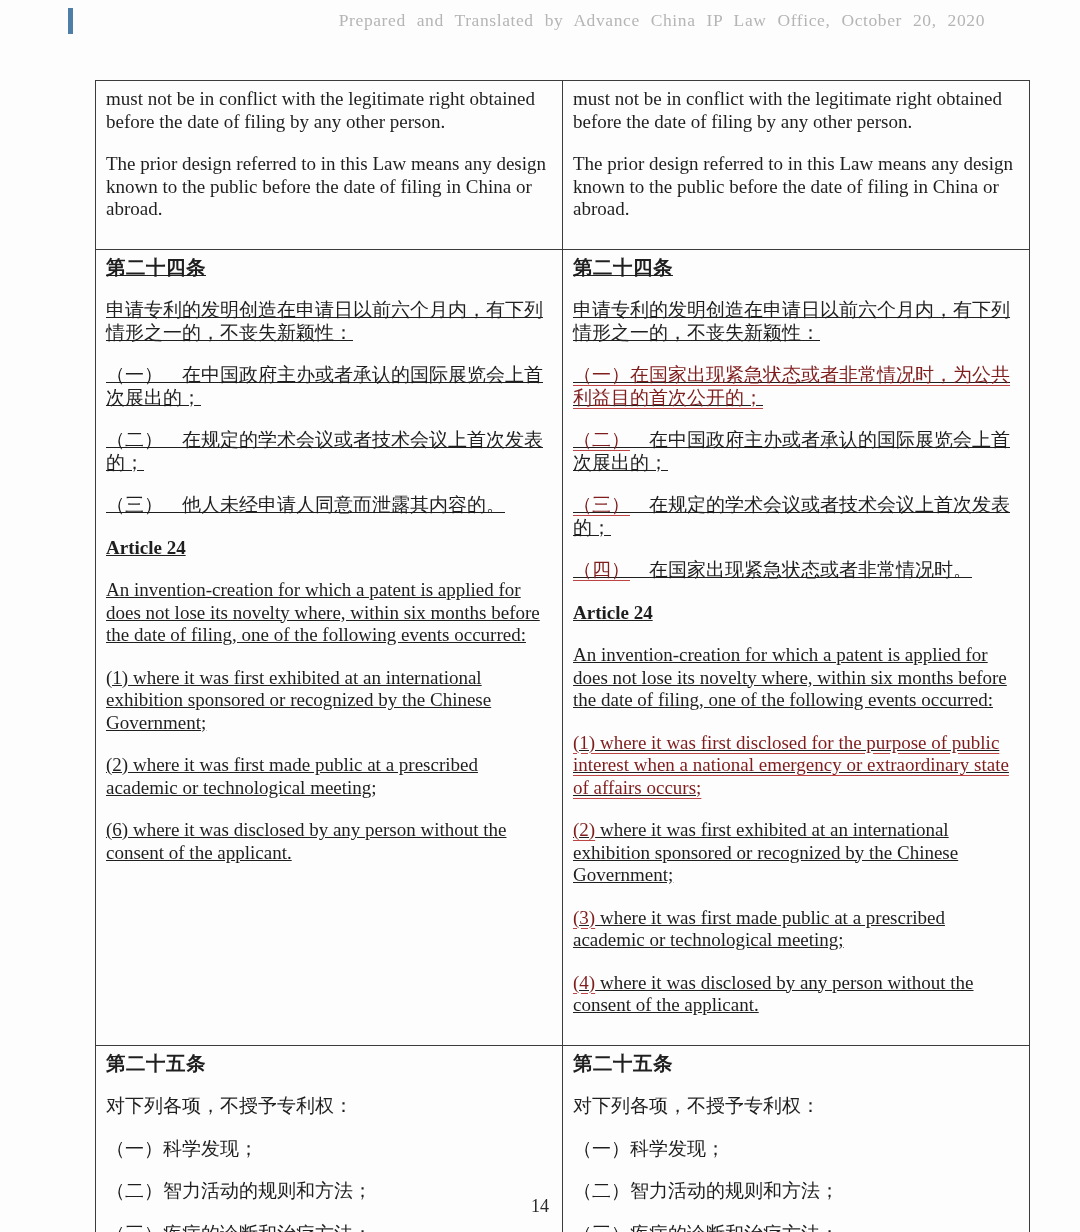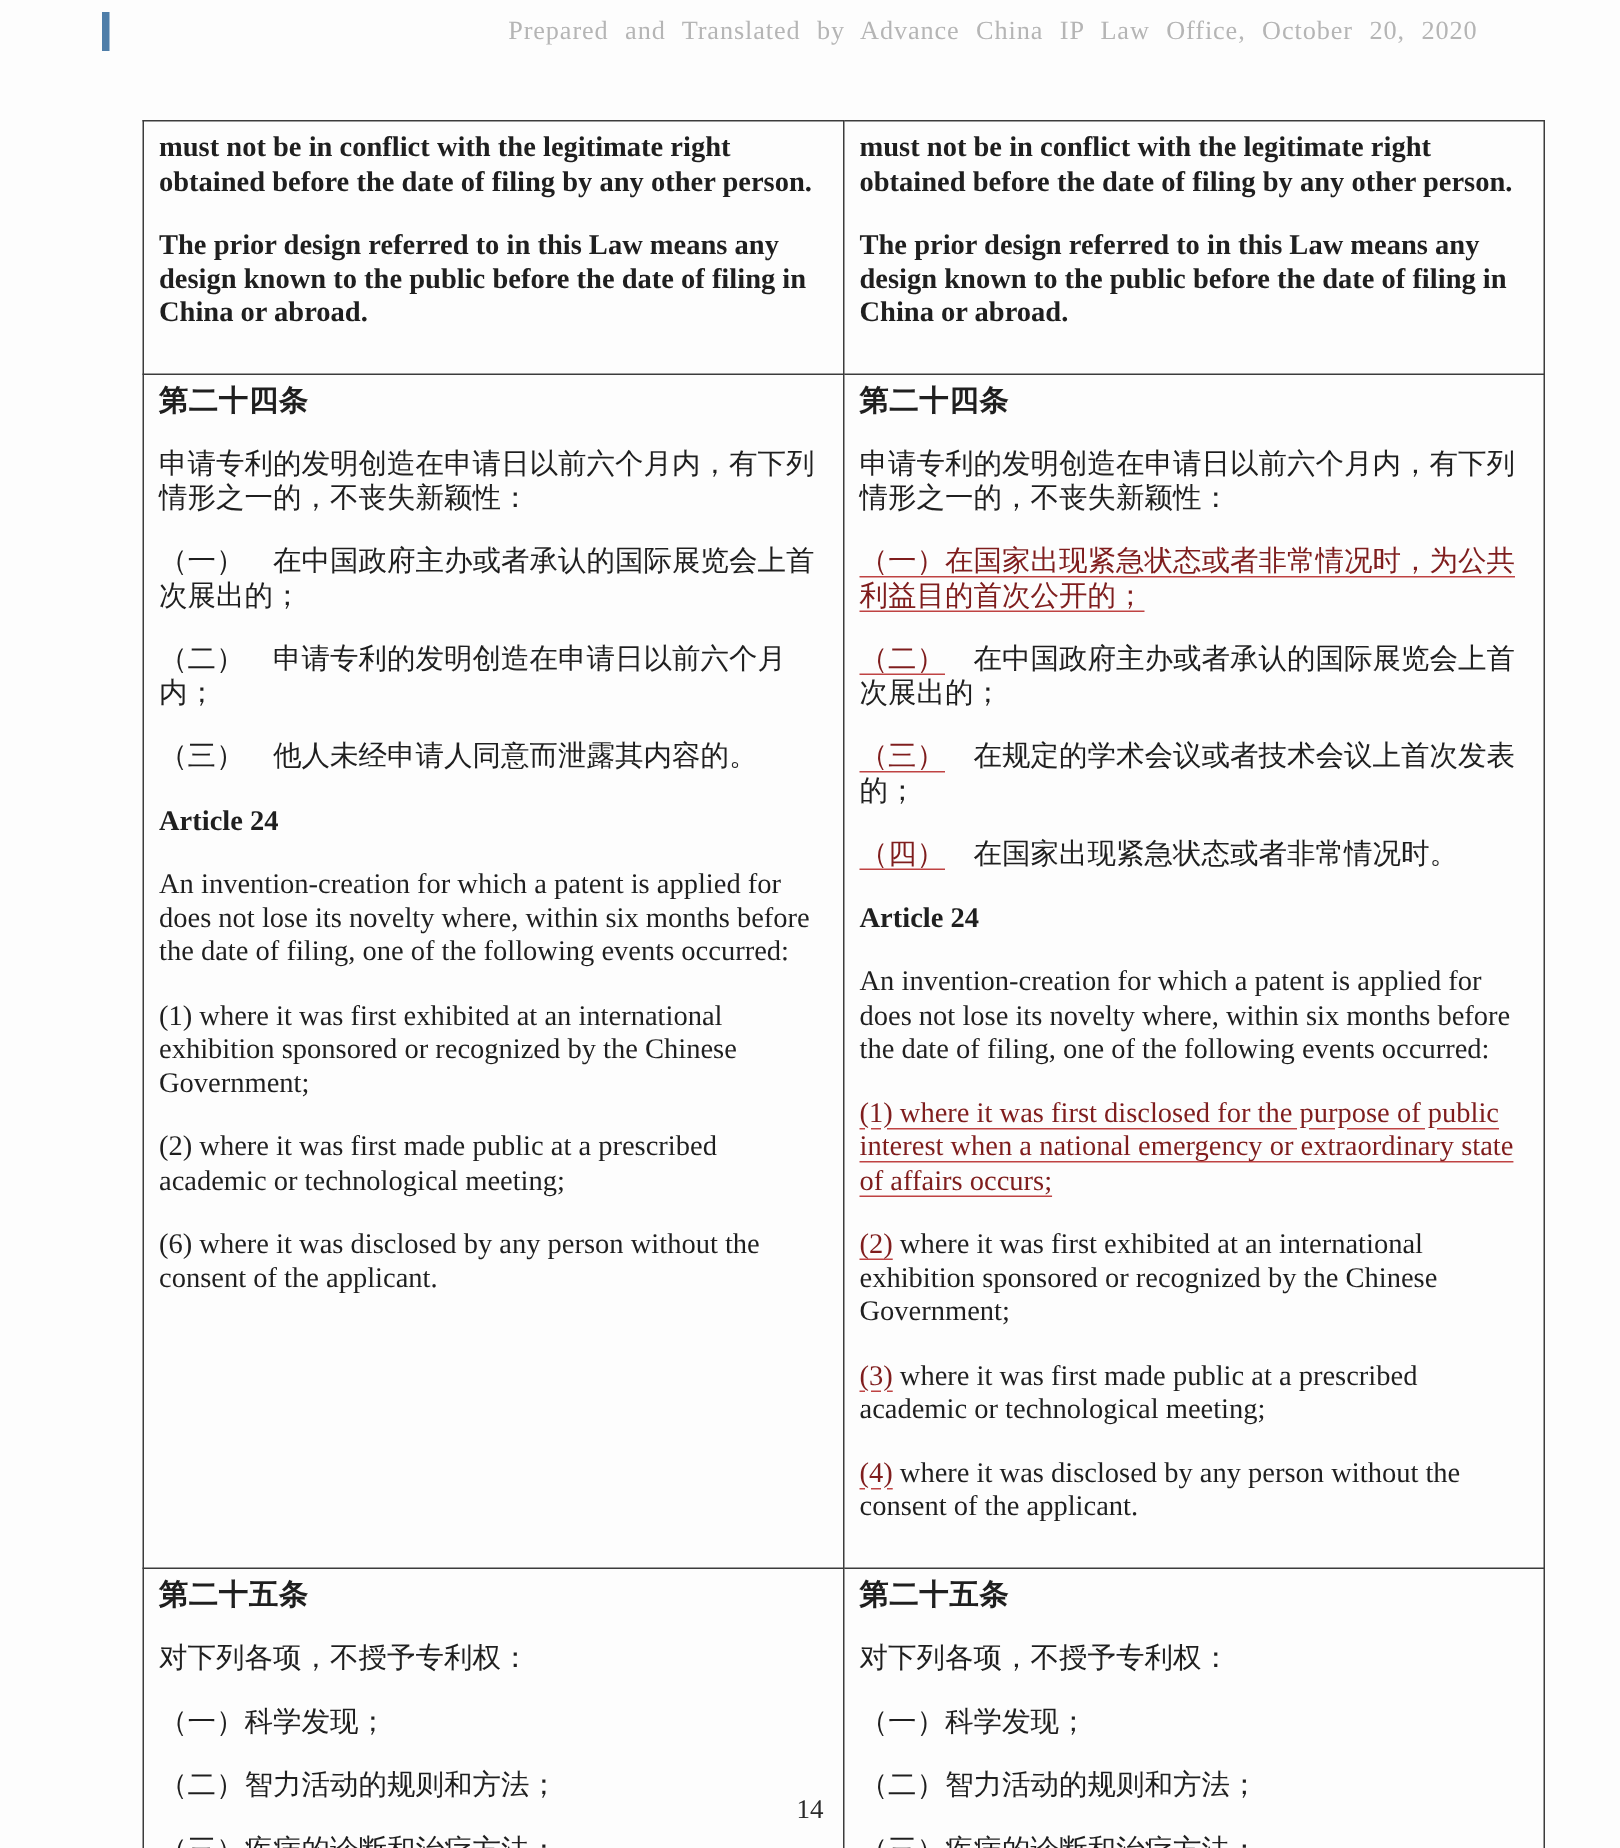--- a/index.html
+++ b/index.html
@@ -50,22 +50,22 @@
     table-layout: fixed;
   }
   table.law-table td {
     border: 1.6px solid #3c3c3c;
     vertical-align: top;
     padding: 5px 12px 8px 10px;
     width: 444px;
     font-size: 19px;
     line-height: 22.5px;
   }
-  tr.row-1 { height: 138px; font-weight: bold; }
-  tr.row-2 { height: 757px; }
+  tr.row-1 { height: 138px; }
+  tr.row-2 { height: 757px; text-decoration: underline; }
   tr.row-3 { height: 203px; }
   .cell p {
     margin: 0 0 20px 0;
   }
   .cell p:first-child { margin-top: 2px; }
   .zh-heading {
     font-weight: bold;
     font-size: 19.5px;
     letter-spacing: 0.5px;
   }
@@ -110,21 +110,21 @@
           <p>must not be in conflict with the legitimate right obtained before the date of filing by any other person.</p>
           <p>The prior design referred to in this Law means any design known to the public before the date of filing in China or abroad.</p>
         </td>
       </tr>
 
       <tr class="row-2">
         <td class="cell">
           <p class="zh-heading">第二十四条</p>
           <p>申请专利的发明创造在申请日以前六个月内，有下列情形之一的，不丧失新颖性：</p>
           <p>（一）　在中国政府主办或者承认的国际展览会上首次展出的；</p>
-          <p>（二）　申请专利的发明创造在申请日以前六个月内；</p>
+          <p>（二）　在规定的学术会议或者技术会议上首次发表的；</p>
           <p>（三）　他人未经申请人同意而泄露其内容的。</p>
           <p class="en-heading">Article 24</p>
           <p>An invention-creation for which a patent is applied for does not lose its novelty where, within six months before the date of filing, one of the following events occurred:</p>
           <p>(1) where it was first exhibited at an international exhibition sponsored or recognized by the Chinese Government;</p>
           <p>(2) where it was first made public at a prescribed academic or technological meeting;</p>
           <p>(6) where it was disclosed by any person without the consent of the applicant.</p>
         </td>
         <td class="cell">
           <p class="zh-heading">第二十四条</p>
           <p>申请专利的发明创造在申请日以前六个月内，有下列情形之一的，不丧失新颖性：</p>

